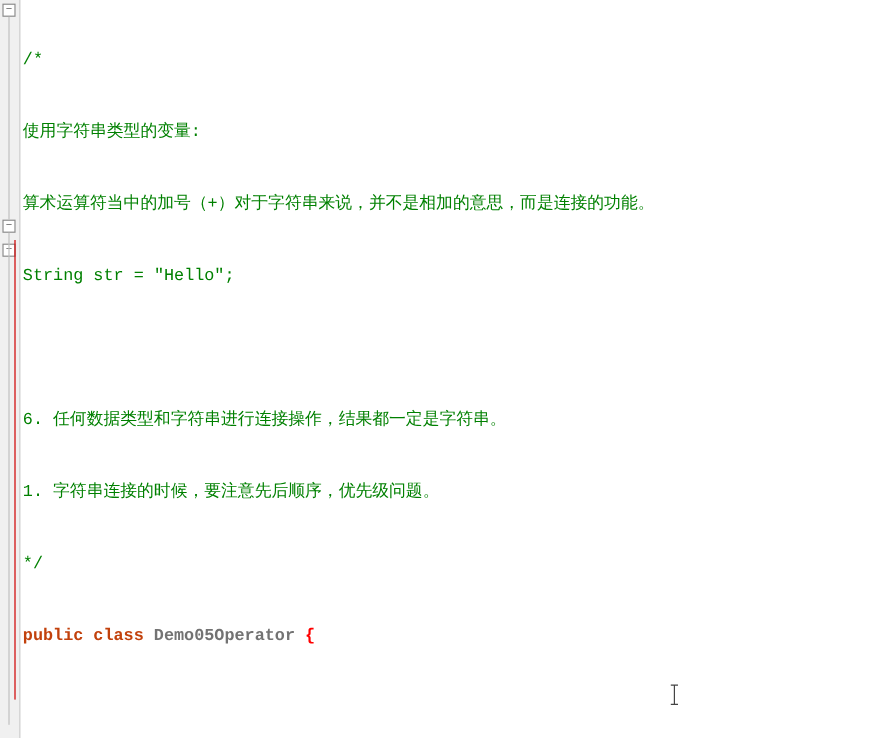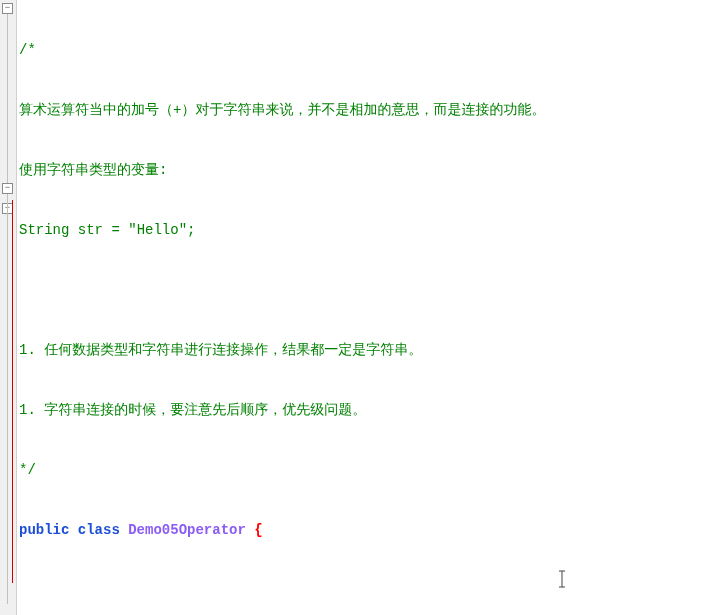--- a/index.html
+++ b/index.html
@@ -55,22 +55,22 @@
     flex: 1;
     padding: 0 2px;
     white-space: pre;
     position: relative;
   }
   .line {
     height: 20px;
     white-space: pre;
   }
   .c-comment   { color: #008000; }
-  .c-keyword   { color: #1d4ed8; font-weight: bold; }
-  .c-classname { color: #8b5cf6; font-weight: bold; }
+  .c-keyword   { color: #c2410c; font-weight: bold; }
+  .c-classname { color: #737373; font-weight: bold; }
   .c-op        { color: #ff0000; font-weight: bold; }
   .ibeam {
     position: absolute;
     left: 540px;
     top: 570px;
     width: 10px;
     height: 18px;
     color: #333;
     pointer-events: none;
   }
@@ -84,25 +84,25 @@
     <div class="fold" style="top:3px">−</div>
     <div class="fold" style="top:183px">−</div>
     <div class="fold" style="top:203px">−</div>
     <div class="guide" style="top:14px; height:169px"></div>
     <div class="guide" style="top:194px; height:410px"></div>
     <div class="vline-red" style="top:200px; height:383px"></div>
   </div>
 
   <div class="code">
     <div class="line"><span class="c-comment">/*</span></div>
+    <div class="line"><span class="c-comment">使用字符串类型的变量:</span></div>
     <div class="line"><span class="c-comment">算术运算符当中的加号（+）对于字符串来说，并不是相加的意思，而是连接的功能。</span></div>
-    <div class="line"><span class="c-comment">使用字符串类型的变量:</span></div>
     <div class="line"><span class="c-comment"><span>String str </span><span>= </span><span>"Hello"</span><span>;</span></span></div>
     <div class="line"></div>
-    <div class="line"><span class="c-comment">1. 任何数据类型和字符串进行连接操作，结果都一定是字符串。</span></div>
+    <div class="line"><span class="c-comment">6. 任何数据类型和字符串进行连接操作，结果都一定是字符串。</span></div>
     <div class="line"><span class="c-comment">1. 字符串连接的时候，要注意先后顺序，优先级问题。</span></div>
     <div class="line"><span class="c-comment">*/</span></div>
     <div class="line"><span class="c-keyword">public class </span><span class="c-classname">Demo05Operator </span><span class="c-op">{</span></div>
     
     
     
     
     
     
     

